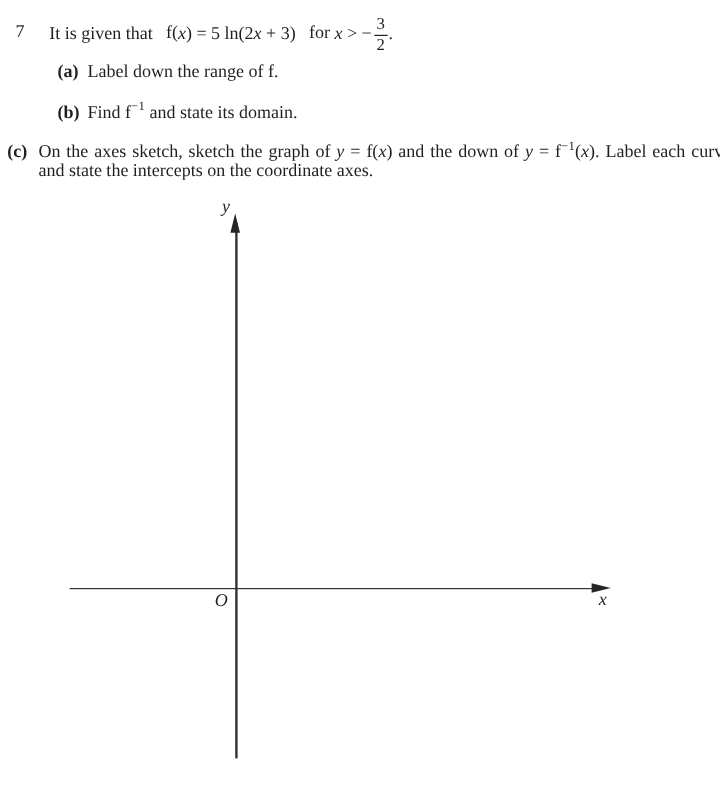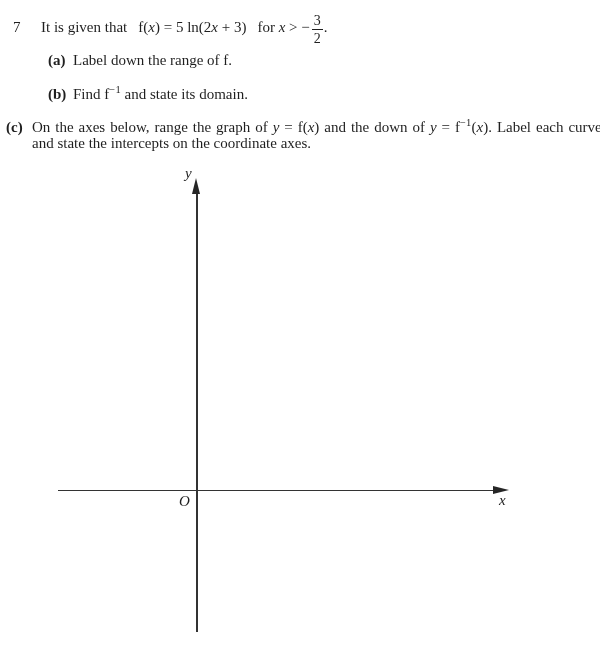--- a/index.html
+++ b/index.html
@@ -84,21 +84,21 @@
 
 <div id="part-a" class="abs">
   <span class="plabel w25">(a)</span><span>Label down the range of f.</span>
 </div>
 
 <div id="part-b" class="abs">
   <span class="plabel w25">(b)</span><span>Find f</span><sup class="msup">−1</sup><span> and state its domain.</span>
 </div>
 
 <div id="part-c" class="abs">
-  <div class="c-line1"><span class="plabel w26">(c)</span><span>On the axes below, range the graph of </span><span class="it">y</span><span> = f(</span><span class="it">x</span><span>) and the down of </span><span class="it">y</span><span> = f</span><sup class="msup">−1</sup><span>(</span><span class="it">x</span><span>). Label each curve</span></div>
+  <div class="c-line1"><span class="plabel w26">(c)</span><span>On the axes sketch, sketch the graph of </span><span class="it">y</span><span> = f(</span><span class="it">x</span><span>) and the down of </span><span class="it">y</span><span> = f</span><sup class="msup">−1</sup><span>(</span><span class="it">x</span><span>). Label each curve</span></div>
   <div class="c-line2">and state the intercepts on the coordinate axes.</div>
 </div>
 
 <div>
   <div id="y-axis-line" class="axis-line"></div>
   <div id="y-axis-arrowhead" class="arrowhead"></div>
   <div id="x-axis-line" class="axis-line"></div>
   <div id="x-axis-arrowhead" class="arrowhead"></div>
   <div id="y-label" class="axis-label">y</div>
   <div id="x-label" class="axis-label">x</div>

